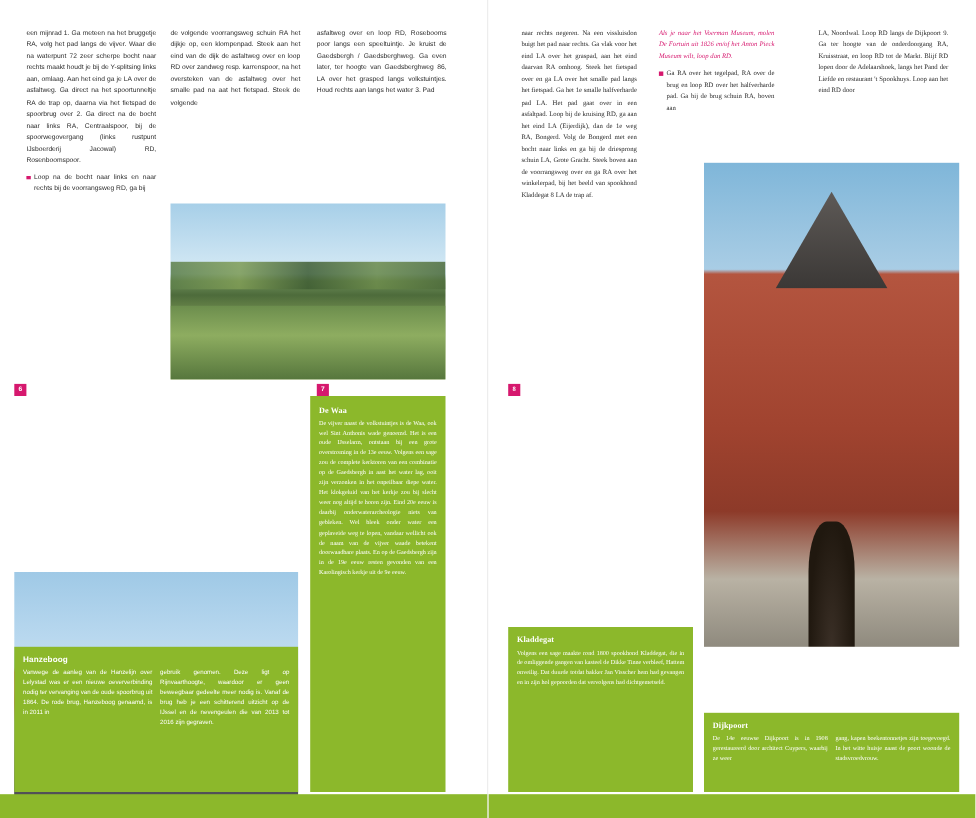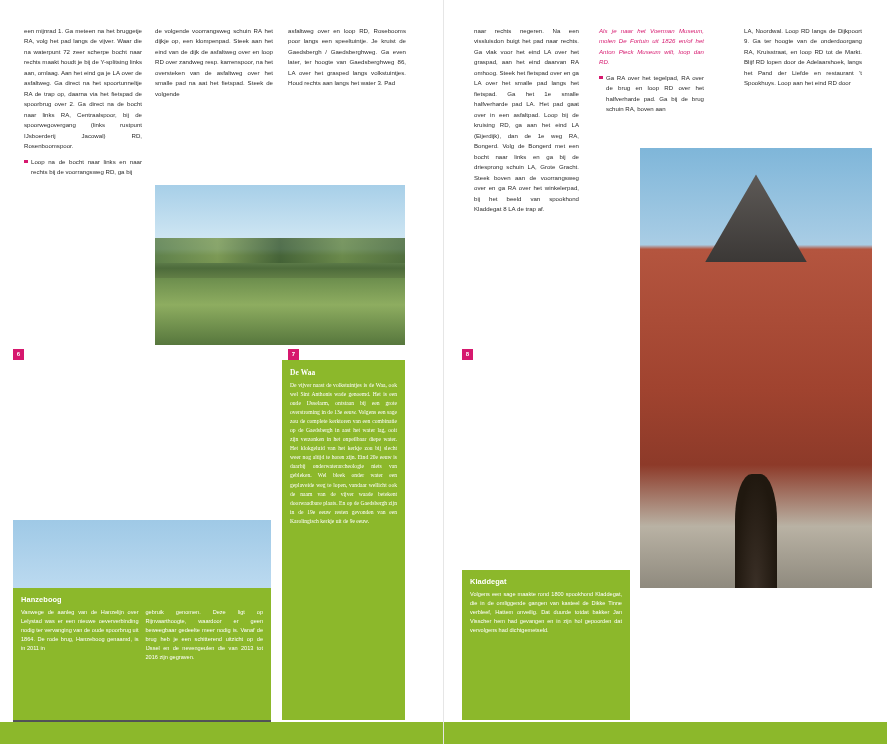--- a/index.html
+++ b/index.html
@@ -15,21 +15,21 @@
     background: #ffffff;
     display: flex;
   }
   .page {
     position: relative;
     height: 744px;
     background: #ffffff;
     overflow: hidden;
   }
   .page-left { width: 444px; border-right: 1px solid #e6e6e6; }
-  .page-right { width: 443px; }
+  .page-right { width: 443px; font-family: Liberation Serif, serif; }
 
   
   .col-text {
     position: absolute;
     font-size: 6.1px;
     line-height: 1.72;
     color: #2b2b2b;
     text-align: justify;
     hyphens: auto;
   }
@@ -229,19 +229,26 @@
 
     <div class="numtag" style="left:18px; top:349px;">8</div>
 
     <div class="capblock" style="left:18px; top:570px; width:168px; height:150px;">
       <h4>Kladdegat</h4>
       <div class="capbody">
         <p>Volgens een sage maakte rond 1800 spookhond Kladdegat, die in de omliggende gangen van kasteel de Dikke Tinne verbleef, Hattem onveilig. Dat duurde totdat bakker Jan Visscher hem had gevangen en in zijn hol gepoorden dat vervolgens had dichtgemetseld.</p>
       </div>
     </div>
 
+    <div class="capblock" style="left:196px; top:648px; width:232px; height:72px;">
+      <h4>Dijkpoort</h4>
+      <div class="capbody" style="column-count:2;">
+        <p>De 14e eeuwse Dijkpoort is in 1908 gerestaureerd door architect Cuypers, waarbij ze weer</p>
+        <p>gang, kapen boekentonnetjes zijn toegevoegd. In het witte huisje naast de poort woonde de stadsvroedvrouw.</p>
+      </div>
+    </div>
 
     <div class="footer footer-right">
       <span class="fnum">62 | 63</span>
     </div>
   </div>
 
 </div>
 
 </body></html>

